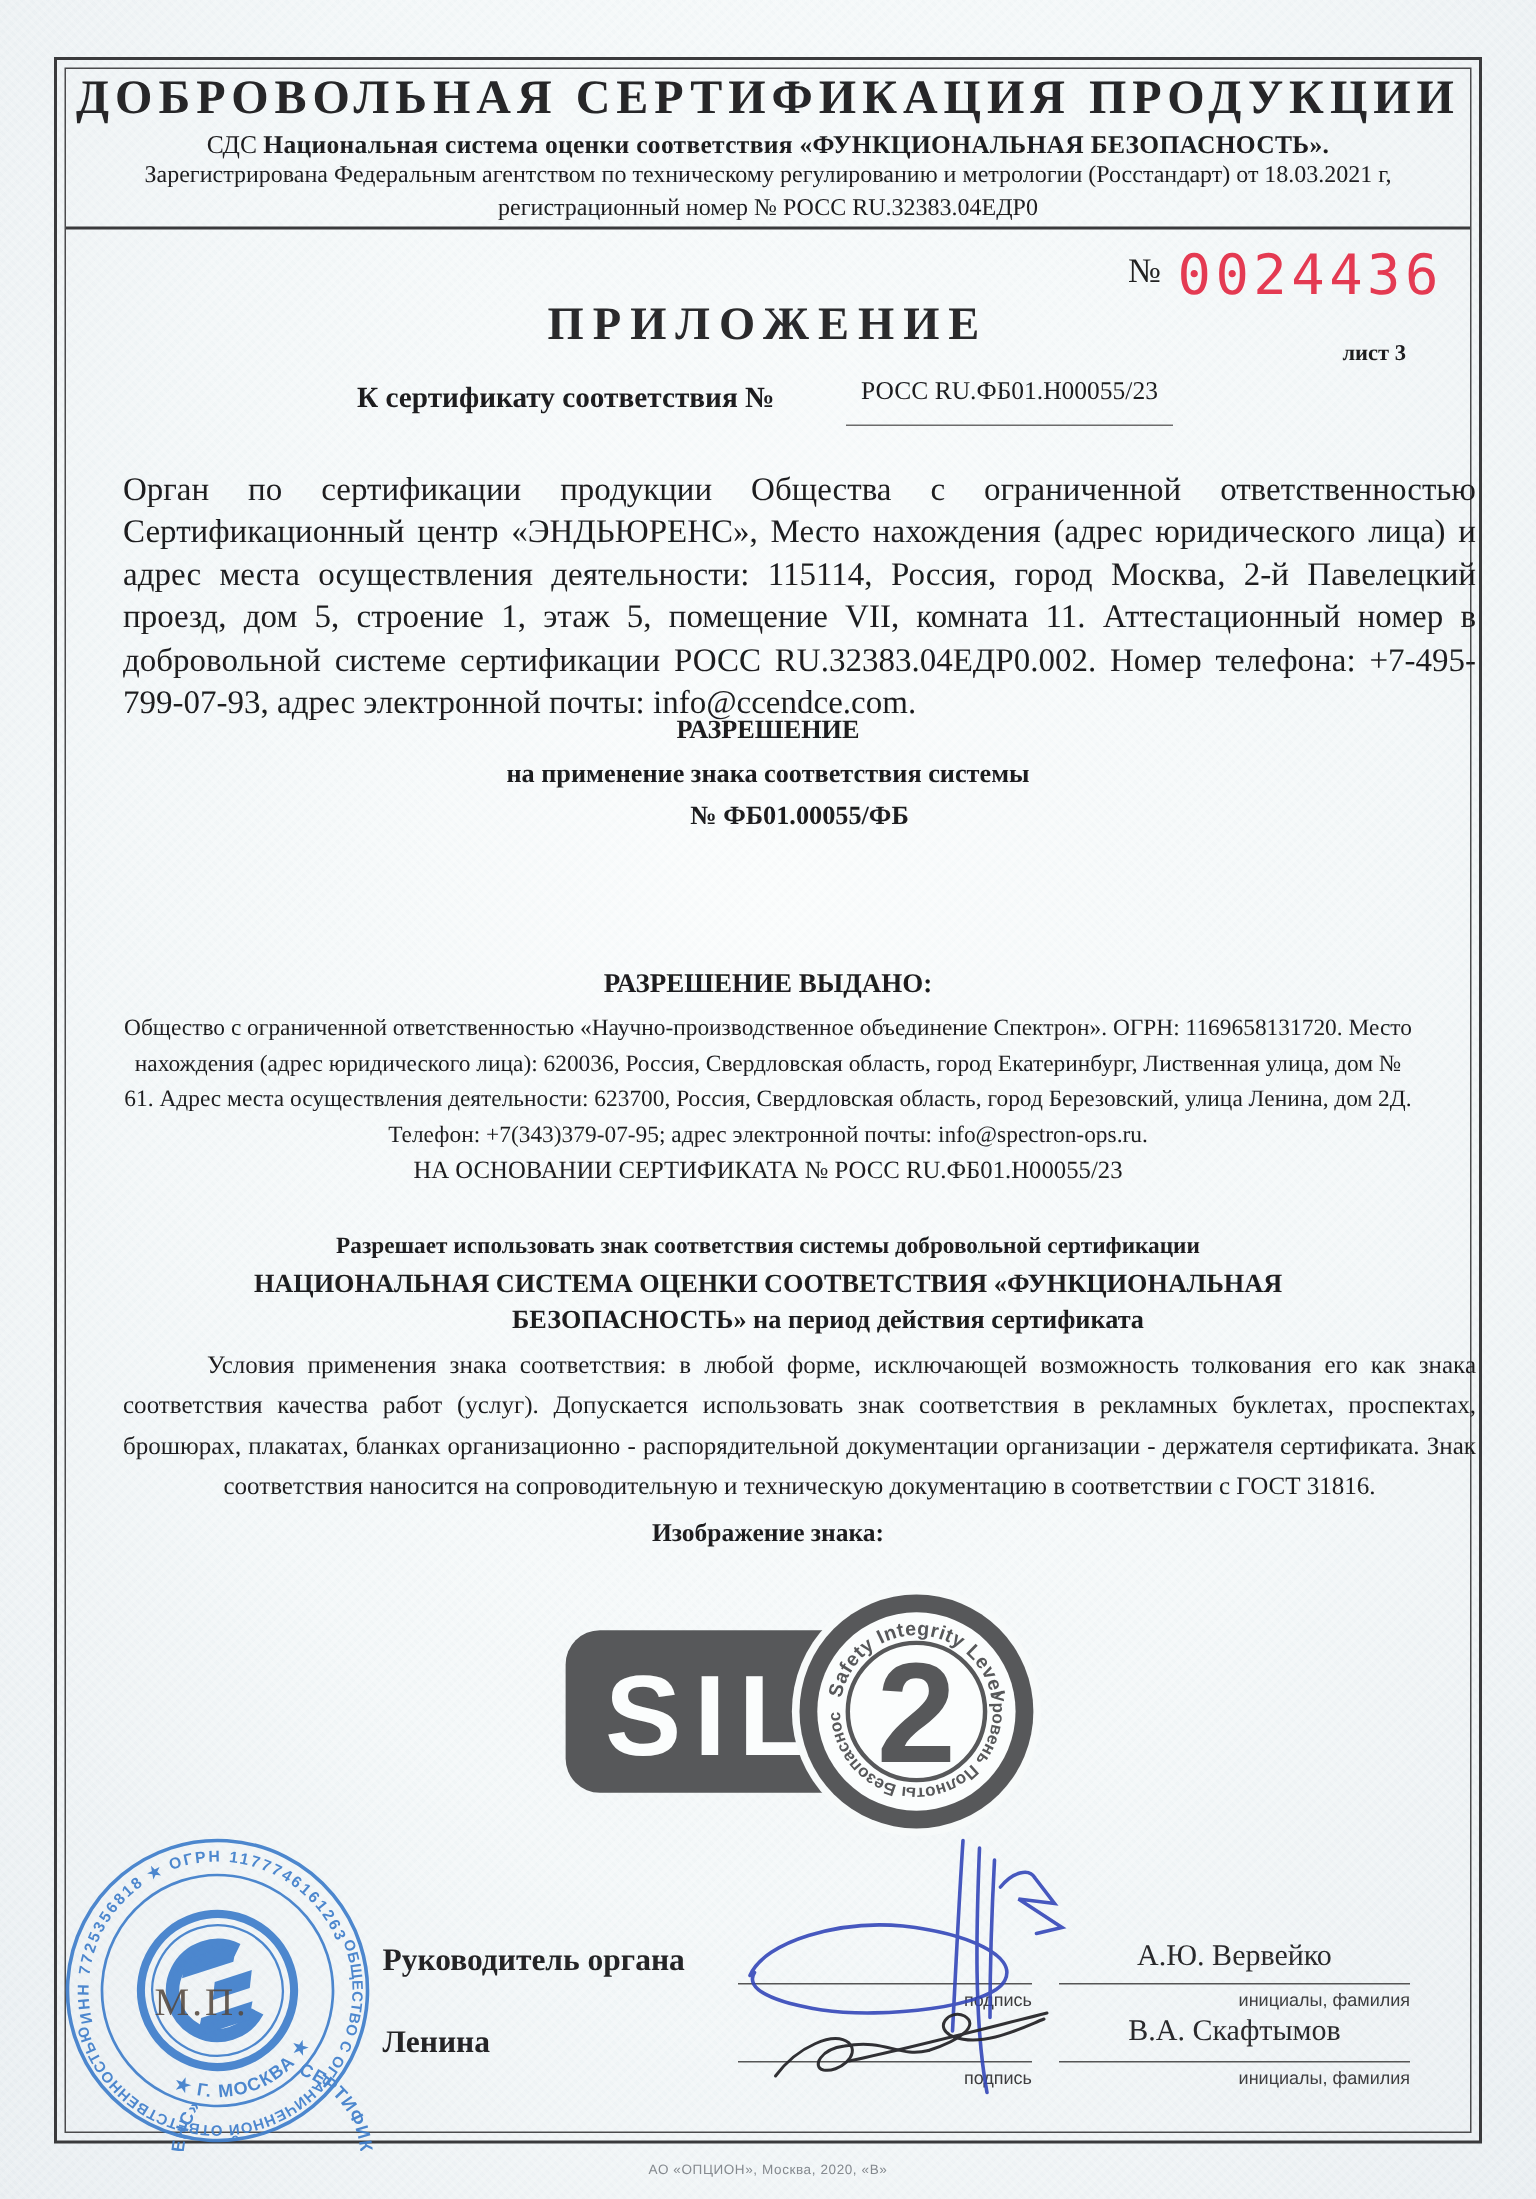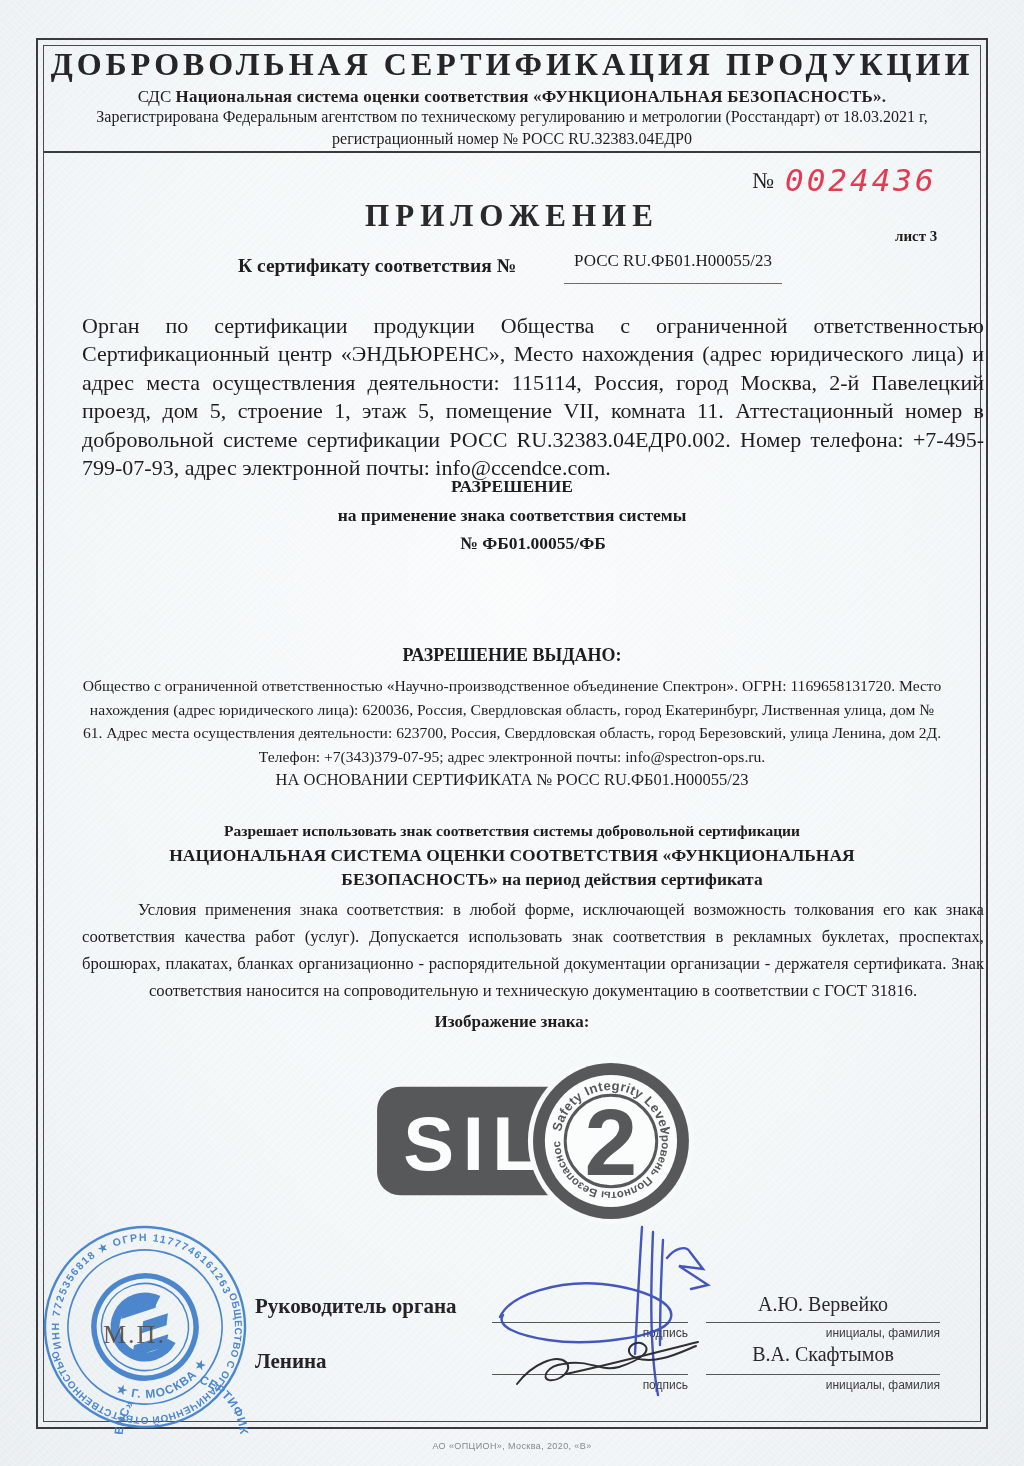--- a/index.html
+++ b/index.html
@@ -29,21 +29,21 @@
   .abs{position:absolute;}
   .ctr{left:0;width:1024px;text-align:center;}
   .hdr-title{top:46px;font-size:32px;font-weight:bold;letter-spacing:4px;color:#262628;}
   .hdr-sub{top:87px;font-size:17px;}
   .hdr-sub b{letter-spacing:.2px;}
   .hdr-reg1{top:108px;font-size:16px;}
   .hdr-reg2{top:130px;font-size:16px;}
   .hdr-sep{left:44px;top:151px;width:936px;border-top:2px solid #3a3a3c;height:0;}
   .doc-no-sign{left:752px;top:168px;font-size:23px;color:#222;}
   .doc-no{left:785px;top:162px;font-family:"DejaVu Sans Mono", monospace;
-    font-size:31px;letter-spacing:3px;color:#e43a52;font-style:italic;}
+    font-size:37px;letter-spacing:3px;color:#e43a52;}
   .doc-title{top:198px;font-size:31px;font-weight:bold;letter-spacing:6px;color:#2a2a2c;}
   .sheet{left:895px;top:228px;font-size:15px;font-weight:bold;}
   .certref-label{left:238px;top:255px;font-size:19.5px;font-weight:bold;}
   .certref-value{left:563px;top:251px;width:220px;text-align:center;font-size:17px;}
   .certref-line{left:564px;top:283px;width:218px;border-top:1px solid #6b6b6b;height:0;}
   .para-org{left:82px;top:312px;width:902px;font-size:22px;line-height:28.4px;
     text-align:justify;}
   .b17{font-size:17.5px;font-weight:bold;}
   .r17{font-size:17.5px;}
   .t-razr{top:476px;} .t-razr2{top:505px;} .t-razr3{top:533px;padding-left:21px;}

